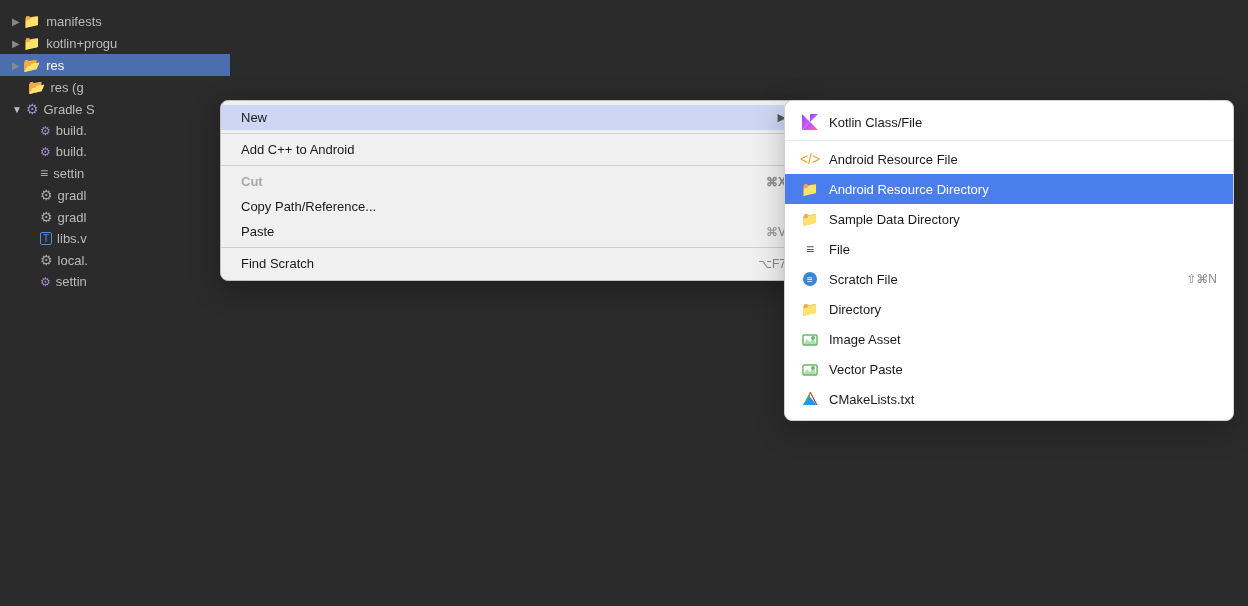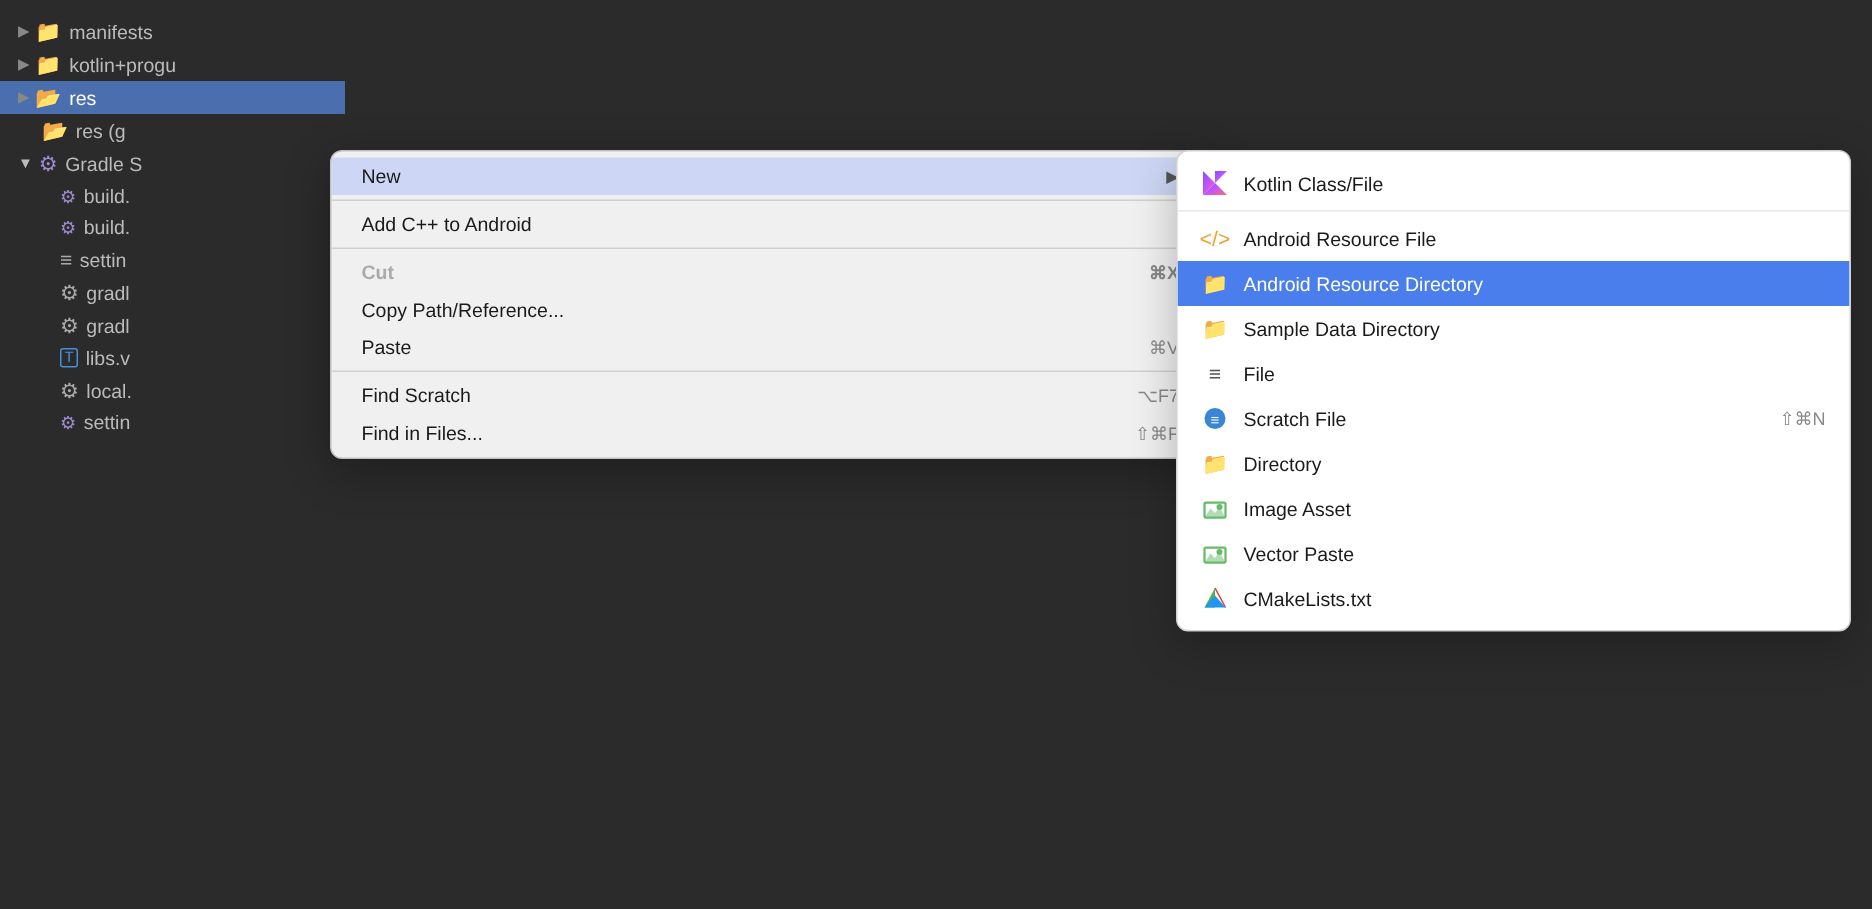--- a/index.html
+++ b/index.html
@@ -293,24 +293,20 @@
     <span>Copy Path/Reference...</span>
   </div>
   <div class="menu-item">
     <span>Paste</span>
     <span class="shortcut">⌘V</span>
   </div>
   <div class="menu-separator"></div>
   <div class="menu-item">
     <span>Find Scratch</span>
     <span class="shortcut">⌥F7</span>
-  </div>
-  <div class="menu-item">
-    <span>Find in Files...</span>
-    <span class="shortcut">⇧⌘F</span>
   </div>
 </div>
 
 <div class="submenu">
 
   <div class="submenu-item">
     <div class="item-left">
       <span class="item-icon-sm">
         <svg width="16" height="16" viewBox="0 0 16 16">
           <defs>

